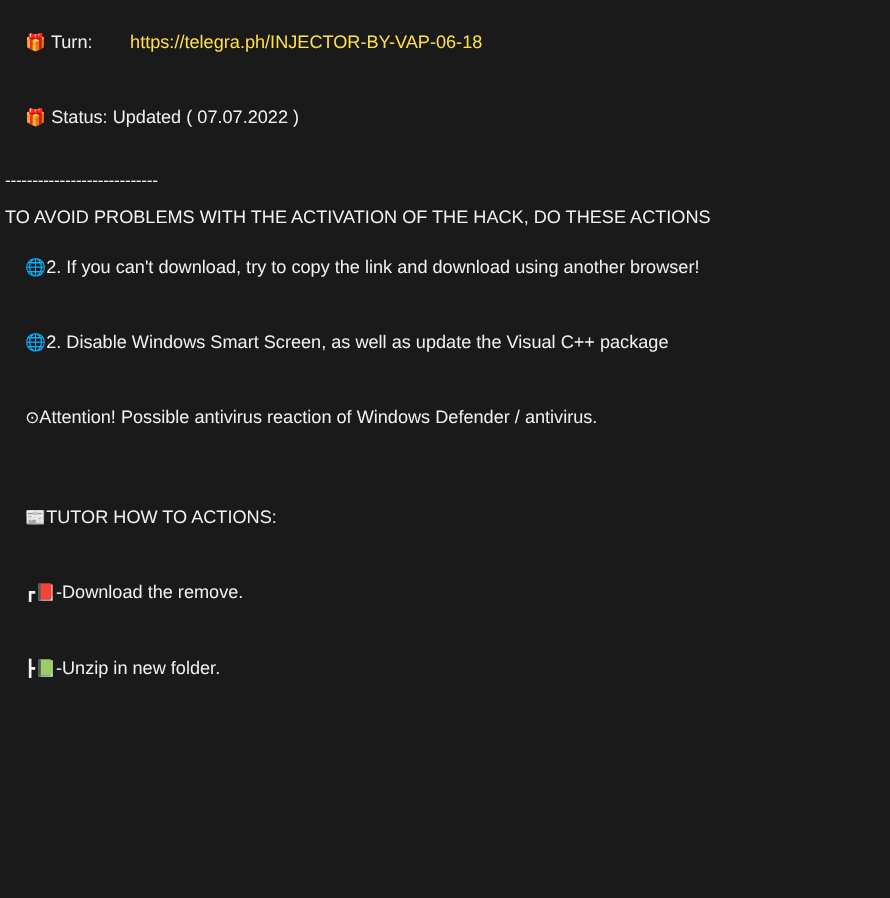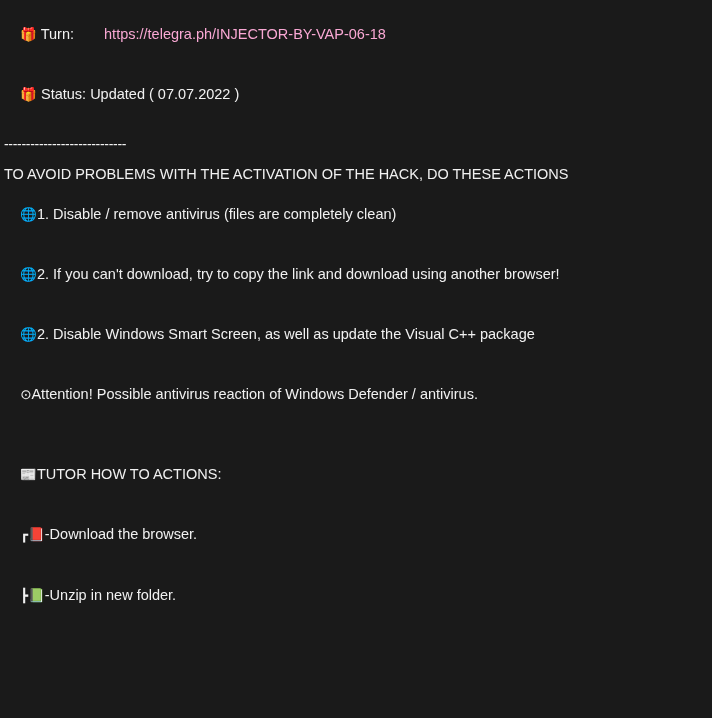--- a/index.html
+++ b/index.html
@@ -26,21 +26,21 @@
     white-space: pre-wrap;
     word-wrap: break-word;
     min-height: 20px;
   }
   .emoji {
     font-family: "DejaVu Sans", sans-serif;
     font-size: 13.5px;
     letter-spacing: 0;
   }
   .link {
-    color: #f9a8d4;
+    color: #fde047;
     text-decoration: none;
     cursor: pointer;
     padding-left: 26px;
   }
   .spacer { height: 20px; }
   .spacer-sm { height: 10px; }
   .dashsep {
     color: #f1f1f1;
     letter-spacing: -0.3px;
     font-size: 14px;
@@ -67,38 +67,35 @@
 
   <div class="spacer-sm"></div>
 
   <div class="line dashsep">----------------------------</div>
 
   <div class="spacer-sm"></div>
 
   <div class="line caps">TO AVOID PROBLEMS WITH THE ACTIVATION OF THE HACK, DO THESE ACTIONS</div>
 
   <div class="line">
-    <span class="emoji">🌐</span><span>1. Disable / remove antivirus (files are completely clean)</span>
-  </div>
-  <div class="line">
     <span class="emoji">🌐</span><span>2. If you can't download, try to copy the link and download using another browser!</span>
   </div>
   <div class="line">
     <span class="emoji">🌐</span><span>2. Disable Windows Smart Screen, as well as update the Visual C++ package</span>
   </div>
   <div class="line">
     <span class="emoji">⊙</span><span>Attention! Possible antivirus reaction of Windows Defender / antivirus.</span>
   </div>
 
   <div class="spacer"></div>
 
   <div class="line">
     <span class="emoji">📰</span><span>TUTOR HOW TO ACTIONS:</span>
   </div>
 
   <div class="line">
-    <span class="tree">┏</span><span class="emoji">📕</span><span>-Download the browser.</span>
+    <span class="tree">┏</span><span class="emoji">📕</span><span>-Download the remove.</span>
   </div>
   <div class="line">
     <span class="tree">┣</span><span class="emoji">📗</span><span>-Unzip in new folder.</span>
   </div>
 
 </div>
 
 </body></html>

